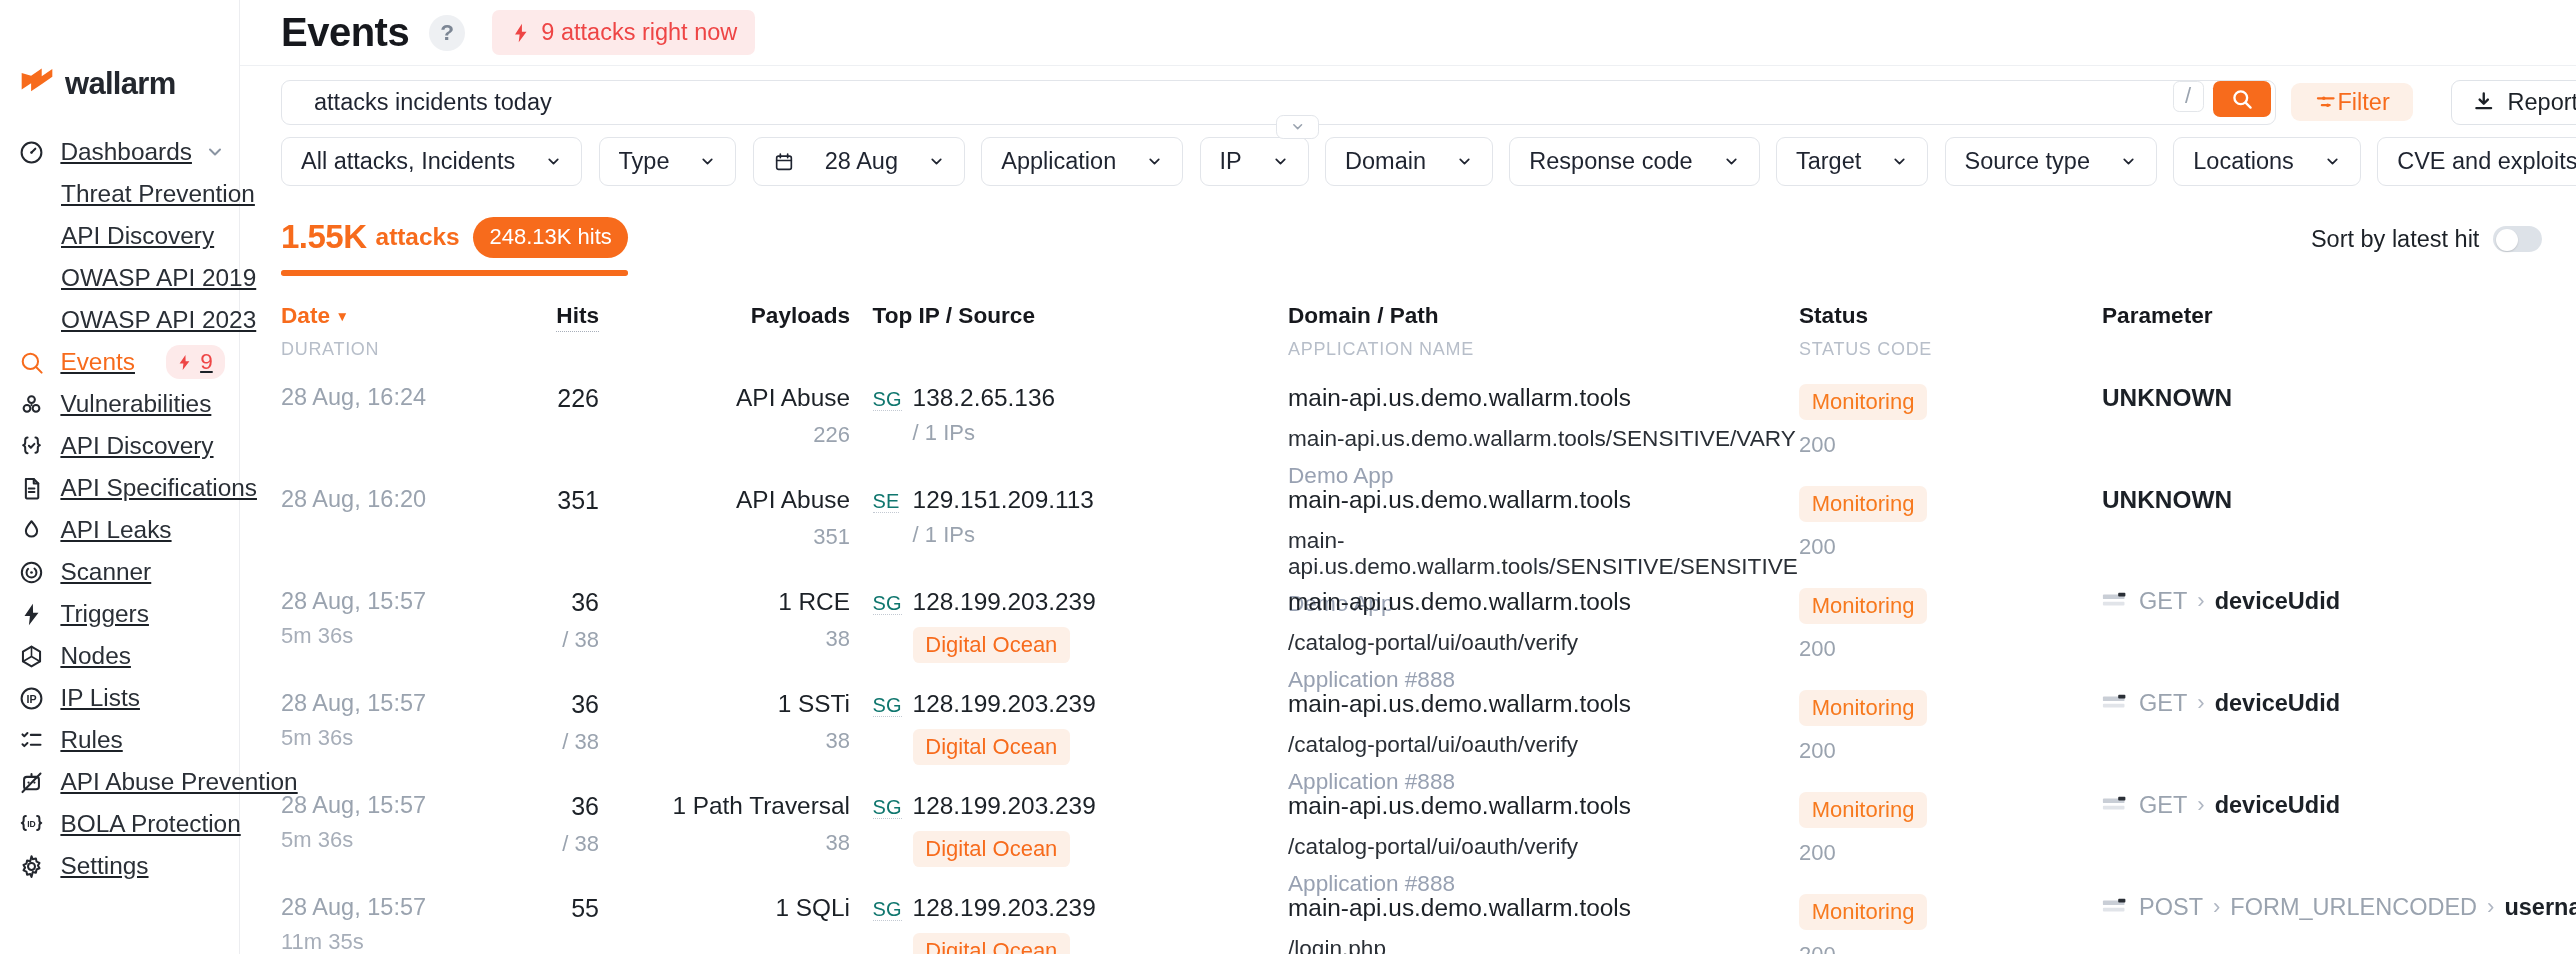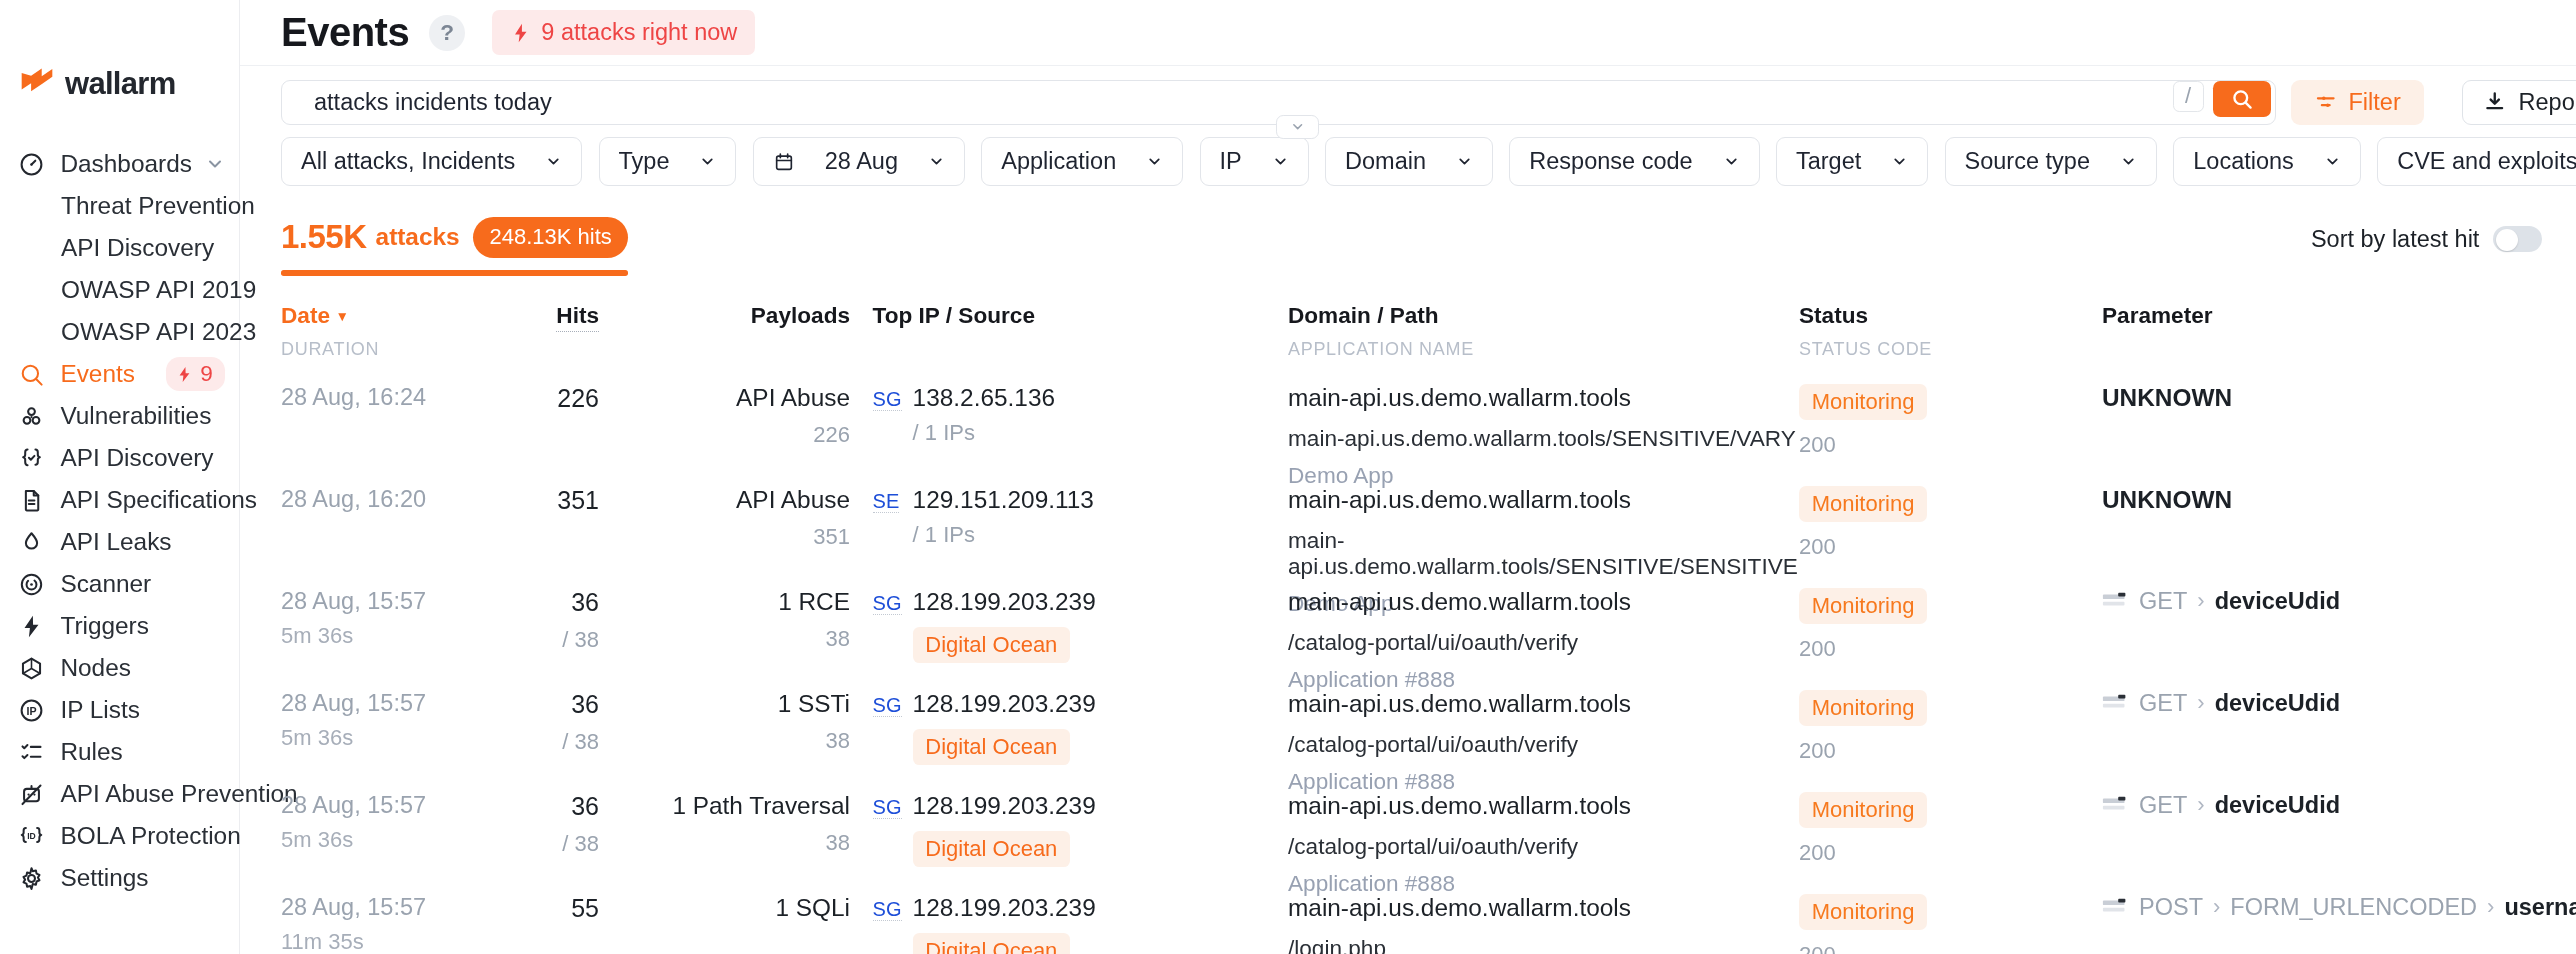--- a/index.html
+++ b/index.html
@@ -3,21 +3,21 @@
 <meta charset="utf-8">
 <style>
   * { box-sizing: border-box; }
   html,body { margin:0; padding:0; background:#fff; font-family:"Liberation Sans", sans-serif; color:#1c2127; }
   .page { position:relative; width:2576px; height:954px; overflow:hidden; background:#fff; }
 
   
   .sidebar { position:absolute; left:0; top:0; width:240px; height:954px; border-right:0.9px solid #ecedf0; background:#fff; }
   .logo { display:flex; align-items:flex-start; gap:9px; padding:22px 0 0 18px;margin-top:44px; }
   .logo-text { font-size:31px; font-weight:700; letter-spacing:-0.7px; color:#23272e; }
-  .nav { margin-top:41px; }
+  .nav { margin-top:29px;text-decoration:underline; }
   .nav-item { display:flex; align-items:center; height:42px; padding:0 14.5px 0 18px; font-size:24.4px; color:#2a2f36; cursor:pointer; white-space:nowrap; }
   .nav-item .ic { width:27px; height:27px; margin-right:15.4px; flex:none; display:flex; align-items:center; justify-content:center; color:#23272e; }
   .nav-item .ic svg { width:27px; height:27px; }
   .nav-item.child { padding-left:61px; }
   .nav-item.active, .nav-item.active .ic { color:#f76b1c; }
   .nav-item .chev { margin-left:auto; color:#8a94a2; display:flex; }
   .nav-item .chev svg { width:20px; height:20px; }
   .ev-badge { margin-left:auto; display:flex; align-items:center; gap:6.3px; background:#fdeaea; color:#ee4545; border-radius:13.6px; padding:3.6px 11.8px 3.6px 9px; font-size:22.6px; }
   .ev-badge svg { width:19px; height:19px; }
 
@@ -28,21 +28,21 @@
   .q-icon { width:36px; height:36px; border-radius:50%; background:#eef0f3; color:#7c8694; display:flex; align-items:center; justify-content:center; font-size:22.6px; font-weight:700; }
   .attack-badge { display:flex; align-items:center; gap:9px; background:#fdeaea; color:#ee4545; font-size:23.5px; border-radius:7.2px; padding:9px 18px; margin-left:7.2px; }
   .attack-badge svg { width:22px; height:22px; }
 
   .search-row { display:flex; align-items:center; margin:13.6px 34px 0 41px; }
   .search-box { flex:none; width:1995px; height:45px; border:1.4px solid #e2e5ea; border-radius:9px; display:flex; padding:0 4.5px 0 30px; background:#fff; }
   .search-box input { flex:1; border:none; outline:none; font-size:23.5px; font-family:inherit; color:#1f2430; background:transparent; }
   .slash-hint { flex:none; width:31px; height:31px; border:1.4px solid #e3e6ea; border-radius:6.3px; color:#9aa3af; font-size:22px; display:flex; align-items:center; justify-content:center; margin-right:9px; }
   .search-btn { flex:none; width:58px; height:36px; background:#f76b1c; border:none; border-radius:7.2px; display:flex; align-items:center; justify-content:center; cursor:pointer; }
   .search-btn svg { width:23.5px; height:23.5px; }
-  .filter-btn { margin-left:14.5px; height:45px; display:flex; align-items:center; gap:11px; background:#fdf0e7; color:#f76b1c; font-size:23.5px; border:none; border-radius:9px; padding:0 23.5px; cursor:pointer; }
+  .filter-btn { margin-left:14.5px; height:38px; display:flex; align-items:center; background:#fdf0e7; color:#f76b1c; font-size:23.5px; border:none; border-radius:9px; padding:0 23.5px; cursor:pointer; }
   .filter-btn svg { width:23.5px; height:23.5px; }
   .report-btn { margin-left:38px; height:45px; display:flex; align-items:center; gap:11.8px; background:#fff; color:#1c2127; font-size:23.5px; border:1.4px solid #dfe3e8; border-radius:9px; padding:0 20px; cursor:pointer; }
   .report-btn svg { width:23.5px; height:23.5px; }
 
   .collapse-pill { position:absolute; left:1036px; top:115px; width:43px; height:23.5px; background:#fff; border:1.4px solid #e2e5ea; border-radius:7.2px; color:#9aa3af; display:flex; align-items:center; justify-content:center; cursor:pointer; }
   .collapse-pill svg { width:15.4px; height:15.4px; }
 
   .chips-row { display:flex; gap:16.3px; margin:12.7px 34px 0 41px; flex-wrap:nowrap; }
   .chip { height:49px; display:flex; align-items:center; gap:30px; border:1.4px solid #e2e5ea; border-radius:9px; padding:0 19px; font-size:23.5px; color:#1f2430; cursor:pointer; white-space:nowrap; background:#fff; }
   .chip svg { width:22px; height:22px; color:#1f2430; }
@@ -71,21 +71,21 @@
   .th .dotted { border-bottom:1.8px dotted #a7aeb9; padding-bottom:2.7px; }
   .src-pad { padding-left:22.6px; }
   .trow { padding:5.4px 0; height:102px; align-items:start; }
   .cell-date { font-size:23.5px; color:#9aa3af; }
   .cell-date .dur { font-size:22px; color:#a7aeb9; margin-top:8.1px; }
   .cell-hits { text-align:right; font-size:25px; color:#1c2127; }
   .cell-hits .sub { font-size:22px; color:#9aa3af; margin-top:10px; }
   .cell-payload { text-align:right; font-size:24.4px; color:#1c2127; }
   .cell-payload .sub { font-size:22px; color:#9aa3af; margin-top:10px; }
   .cell-src { display:grid; grid-template-columns:40px auto; column-gap:0; }
-  .flag { font-size:20px; color:#1d4ed8; border-bottom:1.8px dotted #c3c9d2; align-self:start; justify-self:start; margin-top:4.5px; line-height:1.1; }
+  .flag { font-size:20px; color:#0f766e; border-bottom:1.8px dotted #c3c9d2; align-self:start; justify-self:start; margin-top:4.5px; line-height:1.1; }
   .ip { font-size:24.4px; color:#1c2127; }
   .ip-sub { grid-column:2; font-size:22px; color:#9aa3af; margin-top:8.1px; }
   .src-tag { grid-column:2; justify-self:start; margin-top:11px; background:#fdf0e7; color:#f76b1c; font-size:22px; border-radius:6.3px; padding:5.4px 12.7px; }
   .cell-domain .dom { font-size:24.4px; color:#1c2127; }
   .cell-domain .path { font-size:22.6px; color:#2a2f36; margin-top:14px; }
   .cell-domain .app { font-size:22.6px; color:#98a1b2; margin-top:11.8px; }
   .cell-status .pill { display:inline-block; background:#fdf0e7; color:#f7791e; font-size:22px; border-radius:7px; padding:5.4px 12.7px; }
   .cell-status .code { font-size:22px; color:#9aa3af; margin-top:11.8px; }
   .cell-param { display:flex; align-items:center; gap:10px; }
   .cell-param .unknown { font-size:24.4px; font-weight:600; color:#1c2127; }

